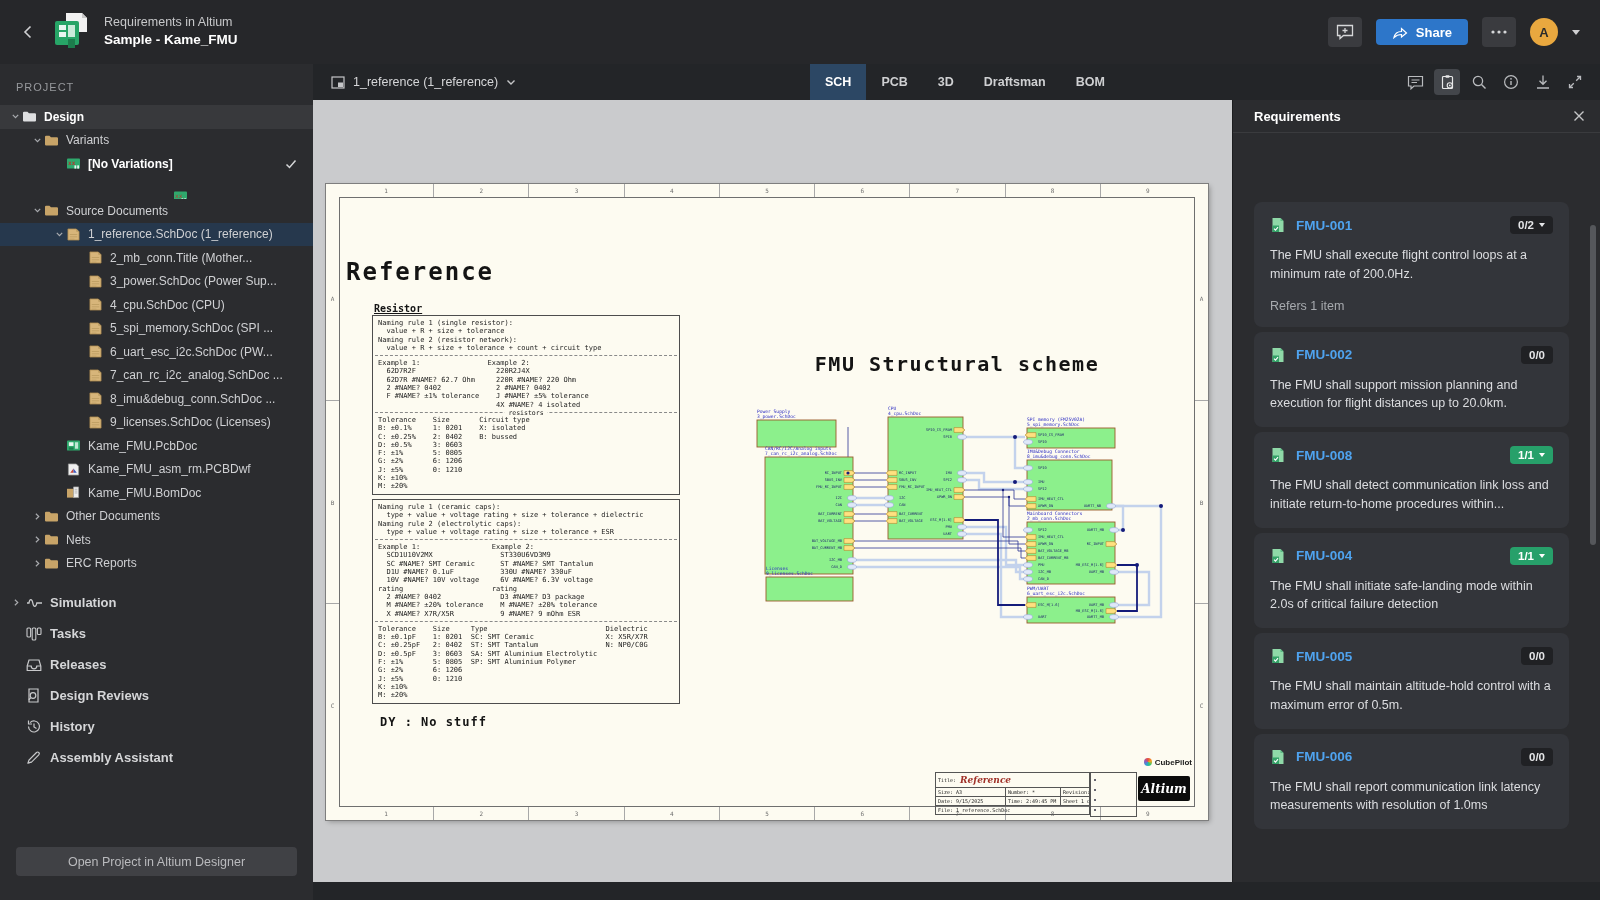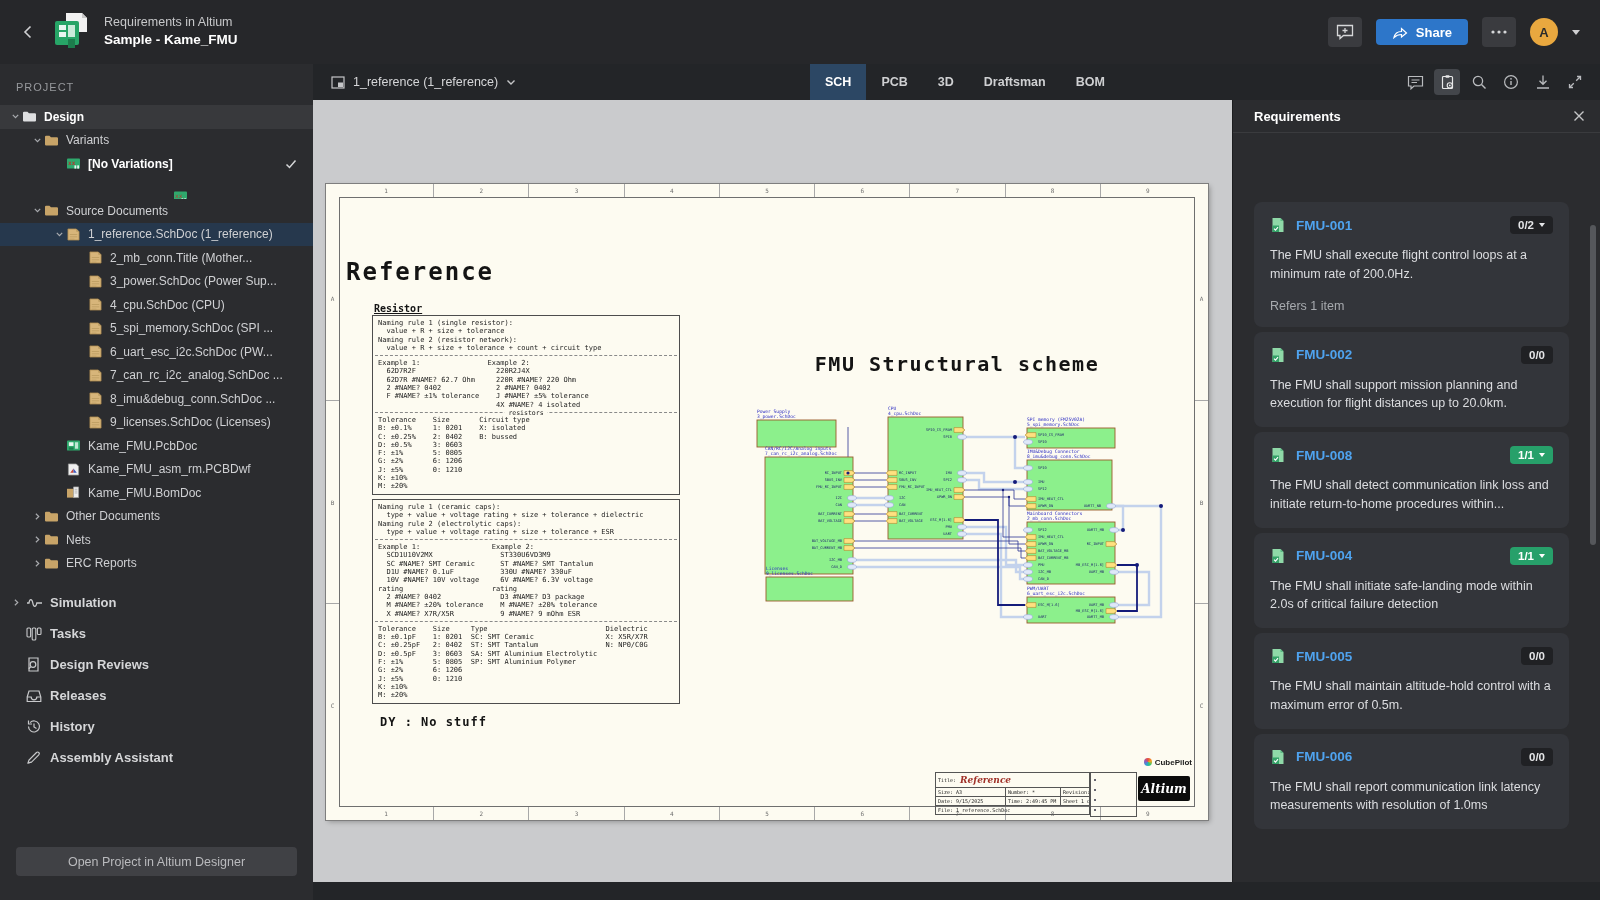--- a/index.html
+++ b/index.html
@@ -447,37 +447,37 @@
             <rect x="1" y="1" width="3.6" height="9" rx="1" stroke="#c8c9cb" stroke-width="1.1" fill="none"></rect>
             <rect x="6.2" y="1" width="3.6" height="12" rx="1" stroke="#c8c9cb" stroke-width="1.1" fill="none"></rect>
             <rect x="11.4" y="1" width="3.6" height="6.5" rx="1" stroke="#c8c9cb" stroke-width="1.1" fill="none"></rect>
           </svg>
         </span>
         <span>Tasks</span>
       </div>
       <div class="nrow">
         <span class="chev"></span>
         <span class="nicon">
+          <svg width="16" height="14" viewBox="0 0 16 14">
+            <path d="M1.2 8 L3 2 h10 l1.8 6 v4.5 h-13.6 z" stroke="#c8c9cb" stroke-width="1.2" fill="none"></path>
+            <path d="M1.2 8 h4 a2.8 2.8 0 0 0 5.6 0 h4" stroke="#c8c9cb" stroke-width="1.2" fill="none"></path>
+          </svg>
+        </span>
+        <span>Releases</span>
+      </div>
+      <div class="nrow">
+        <span class="chev"></span>
+        <span class="nicon">
           <svg width="15" height="15" viewBox="0 0 15 15">
             <path d="M3 1 h9 v13 h-9 z" stroke="#c8c9cb" stroke-width="1.2" fill="none"></path>
             <circle cx="7" cy="7.5" r="2.8" stroke="#c8c9cb" stroke-width="1.2" fill="none"></circle>
             <path d="M4.9 9.6 L2.8 11.7" stroke="#c8c9cb" stroke-width="1.3"></path>
           </svg>
         </span>
         <span>Design Reviews</span>
-      </div>
-      <div class="nrow">
-        <span class="chev"></span>
-        <span class="nicon">
-          <svg width="16" height="14" viewBox="0 0 16 14">
-            <path d="M1.2 8 L3 2 h10 l1.8 6 v4.5 h-13.6 z" stroke="#c8c9cb" stroke-width="1.2" fill="none"></path>
-            <path d="M1.2 8 h4 a2.8 2.8 0 0 0 5.6 0 h4" stroke="#c8c9cb" stroke-width="1.2" fill="none"></path>
-          </svg>
-        </span>
-        <span>Releases</span>
       </div>
       <div class="nrow">
         <span class="chev"></span>
         <span class="nicon">
           <svg width="16" height="15" viewBox="0 0 16 15">
             <path d="M2.5 7.5 a5.5 5.5 0 1 0 1.6-3.9" stroke="#c8c9cb" stroke-width="1.2" fill="none"></path>
             <path d="M2.5 1.5 v3.5 h3.5" stroke="#c8c9cb" stroke-width="1.2" fill="none"></path>
             <path d="M8 4.5 V8 l2.5 1.5" stroke="#c8c9cb" stroke-width="1.2" fill="none"></path>
           </svg>
         </span>

